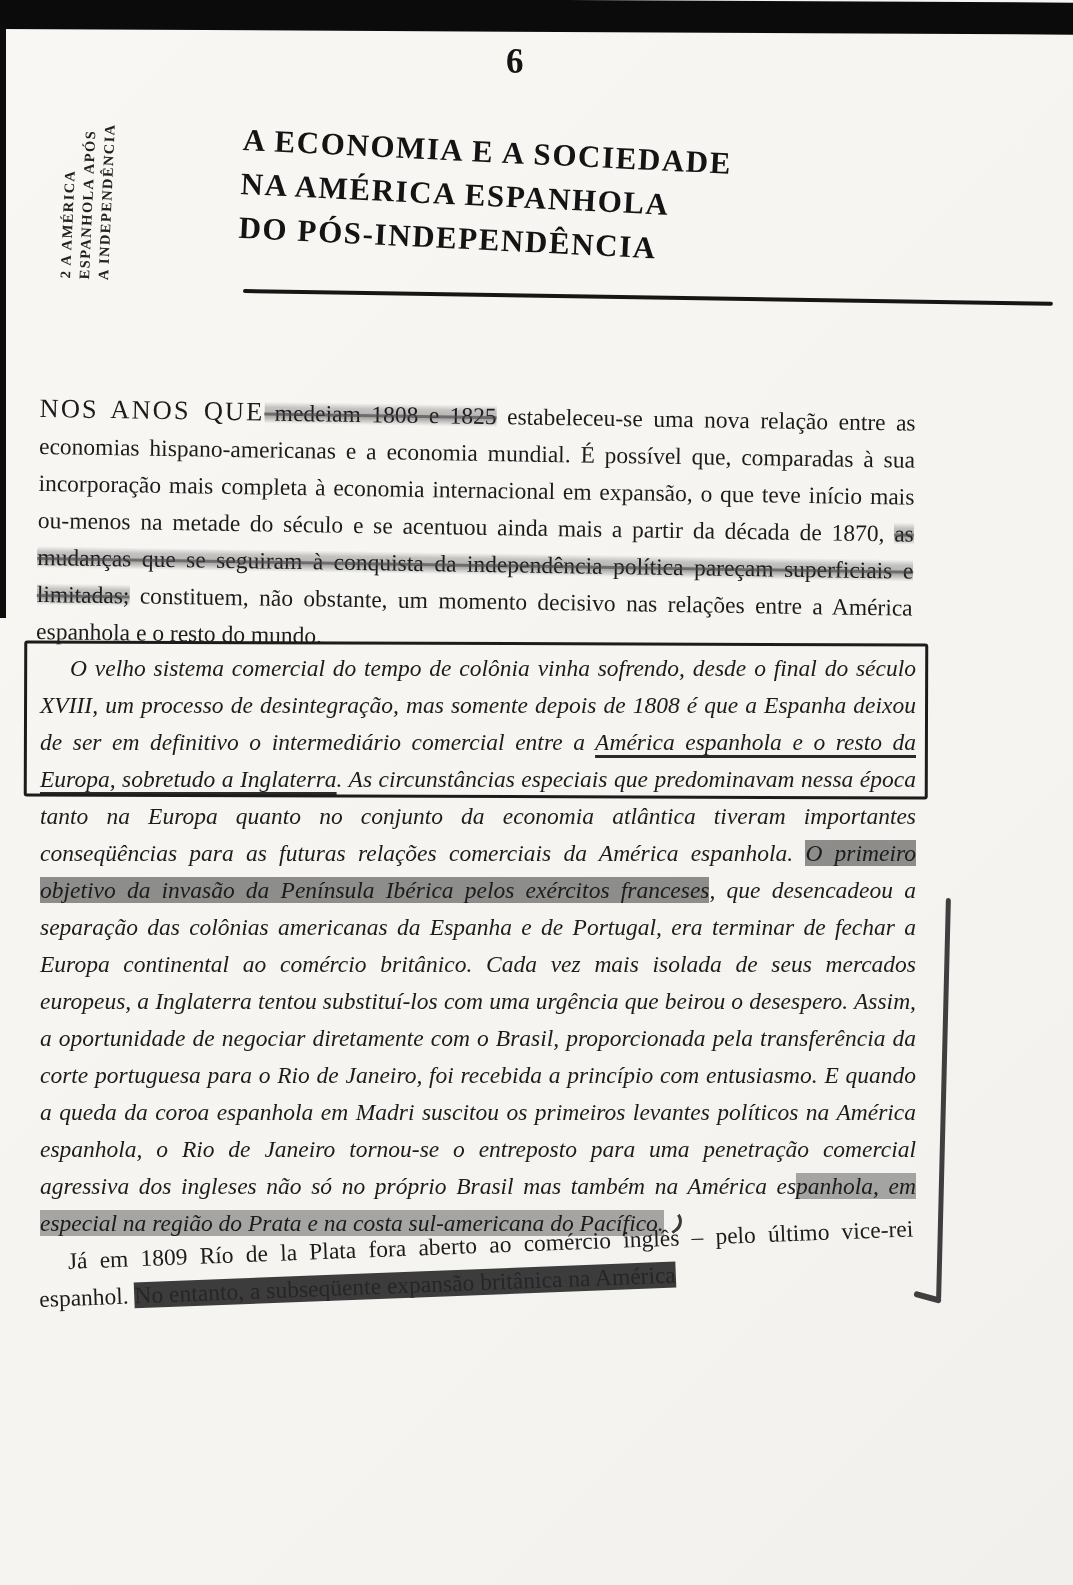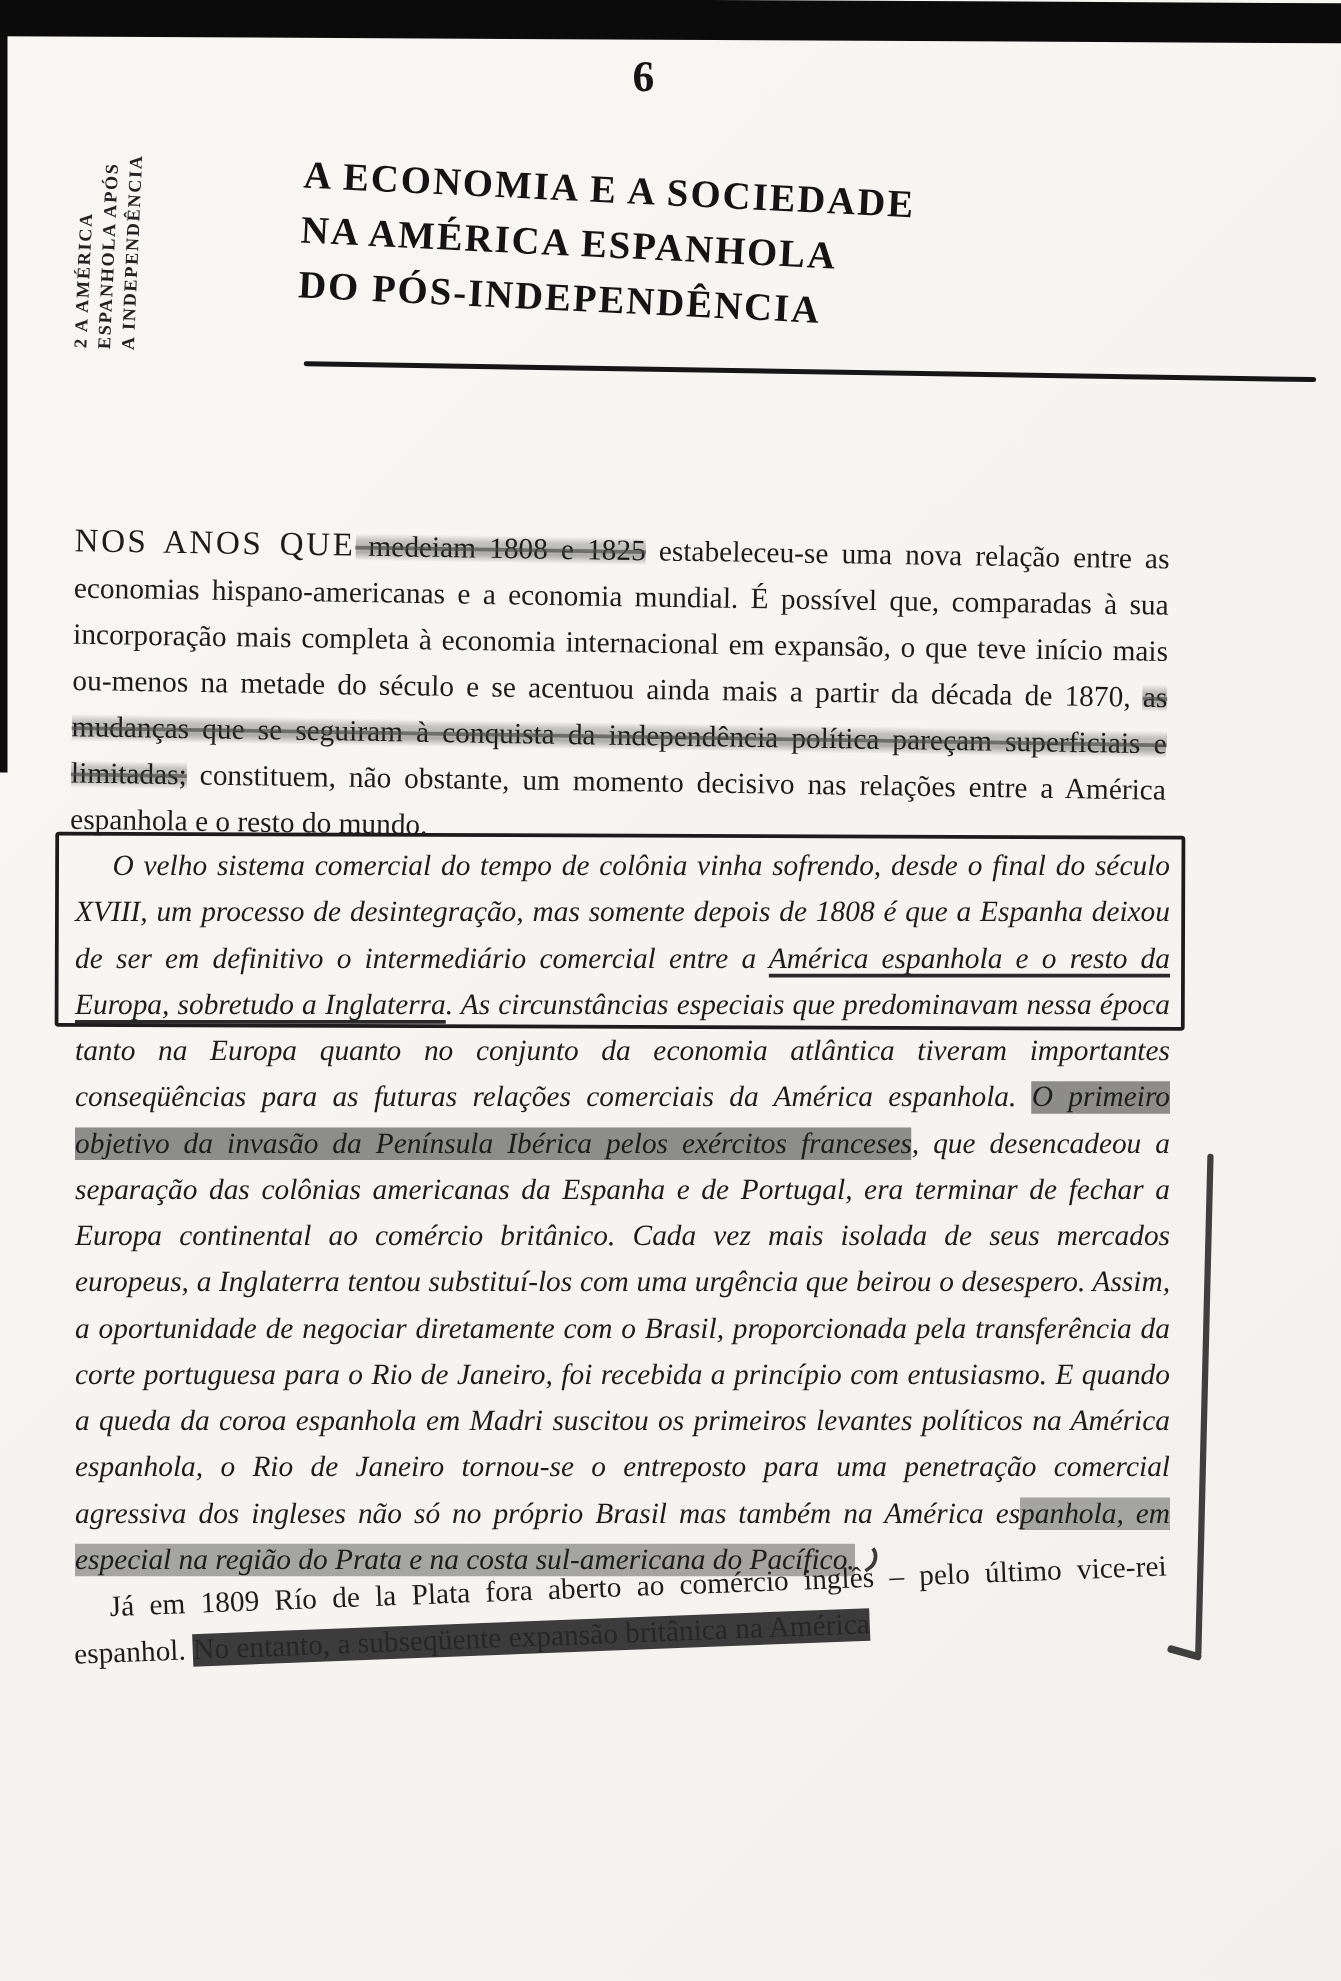--- a/index.html
+++ b/index.html
@@ -34,24 +34,23 @@
     transform-origin: 0 0; transform: rotate(2.8deg);
     font-weight: 700; font-size: 31px; line-height: 44px;
     letter-spacing: 1.6px; color: #141414; white-space: nowrap;
   }
   .title-rule {
     position: absolute; left: 243px; top: 289px; width: 810px; height: 4px;
     background: #161616; border-radius: 2px;
     transform-origin: 0 50%; transform: rotate(0.9deg);
   }
   .body-text {
-    position: absolute; left: 60px; top: 390px; width: 876px;
+    position: absolute; left: 40px; top: 390px; width: 876px;
     font-size: 23.5px; line-height: 37px; text-align: justify;
     color: #1c1c1c;
-    margin-top: 24px;
   }
   .para { margin: 0; }
   .p1 { transform: rotate(0.9deg); transform-origin: 0 0; }
   .p2 { position: relative; text-indent: 30px; font-style: italic; }
   .p3 { text-indent: 30px; margin-top: 2px; transform: rotate(-2.2deg); transform-origin: 0 100%; }
   .lead { font-size: 26.5px; letter-spacing: 2px; }
   .mark-smear {
     background: linear-gradient(to bottom, rgba(130,130,130,0) 8%, rgba(125,125,125,.42) 30%, rgba(100,100,100,.5) 66%, rgba(130,130,130,0) 92%);
     text-decoration: line-through; text-decoration-thickness: 2.5px;
     text-decoration-color: rgba(70,70,70,.65);

